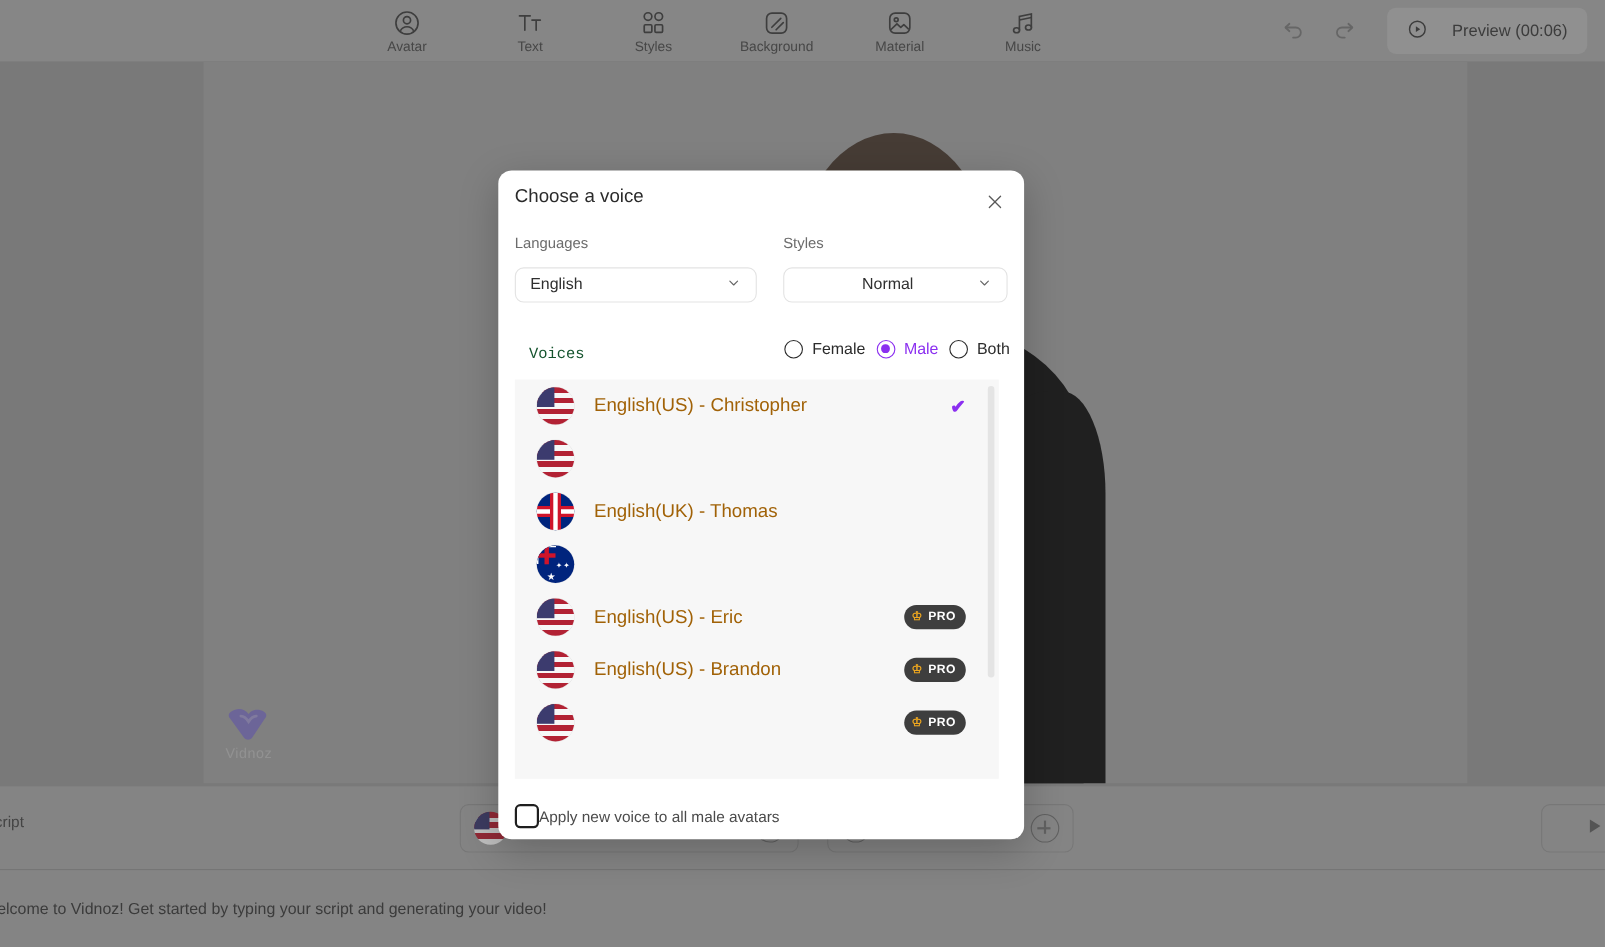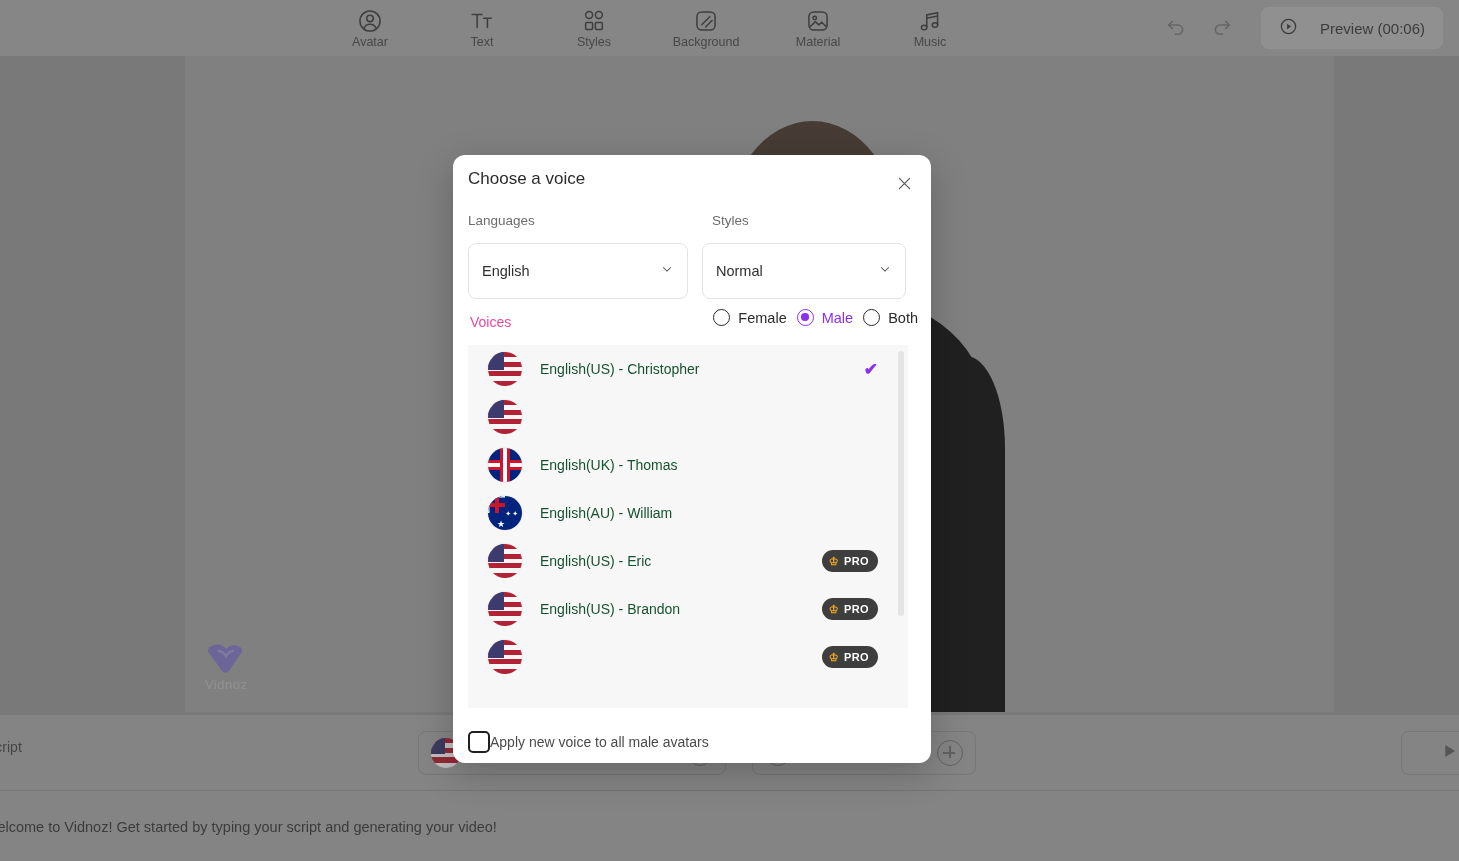--- a/index.html
+++ b/index.html
@@ -164,33 +164,33 @@
     cursor: pointer;
   }
 
   .field-label {
     position: absolute; font-size: 13.5px; color: #6c6c6c;
   }
   #lang-label { left: 15px; top: 58px; }
   #style-label { left: 259px; top: 58px; }
 
   .select {
-    position: absolute; height: 56px;
+    position: absolute; height: 32px;
     border: 1px solid #e3e3e3; border-radius: 8px;
     background: #fff;
     display: flex; align-items: center; padding: 0 13px;
     cursor: pointer;
   }
   #lang-select { left: 15px; top: 88px; width: 220px; }
-  #style-select { left: 249px; top: 88px; width: 204px; }
+  #style-select { left: 259px; top: 88px; width: 204px; text-align: center; }
   .select .sval { font-size: 14.5px; color: #2f2f2f; flex: 1; }
 
   #voices-label {
-    position: absolute; left: 17px; top: 159px;
-    font-size: 14px; color: #ec4899;
+    position: absolute; left: 28px; top: 159px;
+    font-size: 14px; color: #14532d; font-family: Liberation Mono, monospace;
   }
   #gender-row {
     position: absolute; right: 13px; top: 154px;
     display: flex; align-items: center; gap: 10px;
   }
   .radio-opt {
     display: flex; align-items: center; gap: 8px; cursor: pointer;
   }
   .radio-dot {
     width: 17px; height: 17px; border-radius: 50%;
@@ -258,21 +258,21 @@
     position:absolute; left:0; top:0; width:17px; height:17px; pointer-events:none;
   }
   .au-cross i {
     position:absolute; background:#cf142b;
   }
   .au-cross i:nth-child(1){ left:0; top:7px; width:17px; height:3.5px; }
   .au-cross i:nth-child(2){ top:0; left:7px; height:17px; width:3.5px; }
   .au-stars { position:absolute; right:3px; top:14px; font-size:7px; color:#fff; letter-spacing:1px; }
 
   .voice-item .vname {
-    margin-left: 18px; font-size: 14px; color: #14532d; flex: 1;
+    margin-left: 18px; font-size: 17px; color: #a16207; flex: 1;
   }
   .check {
     color: #8b2ff0; font-size: 17px; font-weight: bold; line-height: 1;
   }
   .pro-badge {
     height: 22px; padding: 0 9px 0 7px;
     background: #3e3e3e; border-radius: 11px;
     display: flex; align-items: center; gap: 5px;
     font-size: 11px; color: #ffffff; font-weight: bold; letter-spacing: .4px;
   }
@@ -509,21 +509,20 @@
           <span class="vname">English(UK) - Thomas</span>
         </div>
         <div class="voice-item">
           <span class="flag au">
             <span class="au-cross">
               <i></i>
               <i></i>
             </span>
             <span class="au-stars">✦✦</span>
           </span>
-          <span class="vname">English(AU) - William</span>
         </div>
         <div class="voice-item">
           <span class="flag us"></span>
           <span class="vname">English(US) - Eric</span>
           <span class="pro-badge">
             <span class="crown">♔</span>
             <span>PRO</span>
           </span>
         </div>
         <div class="voice-item">

